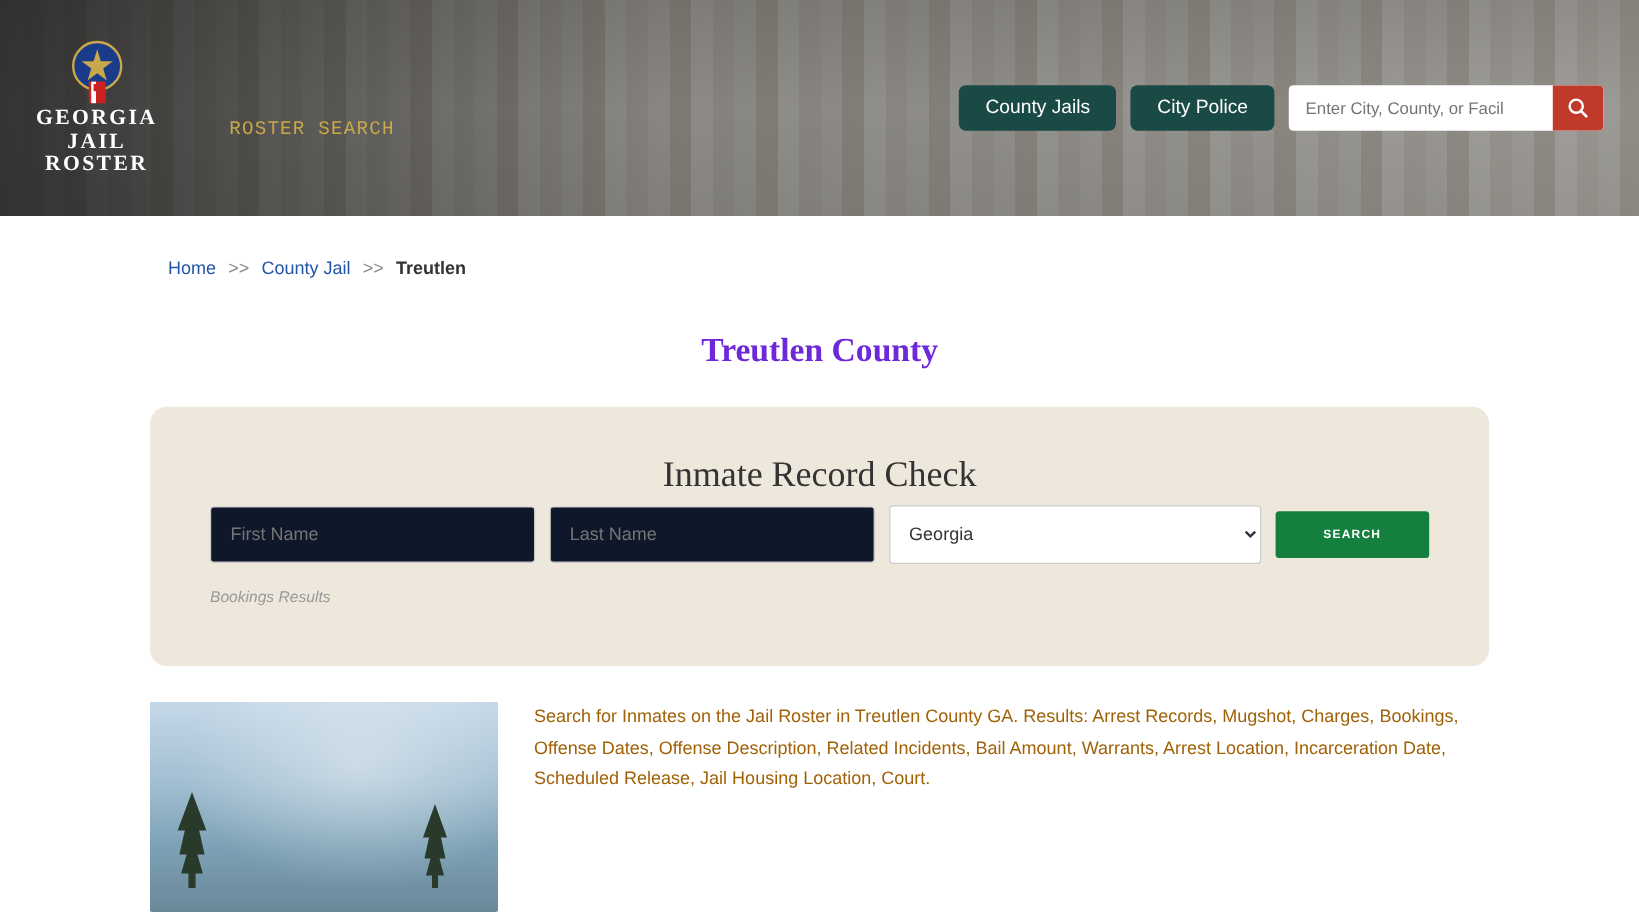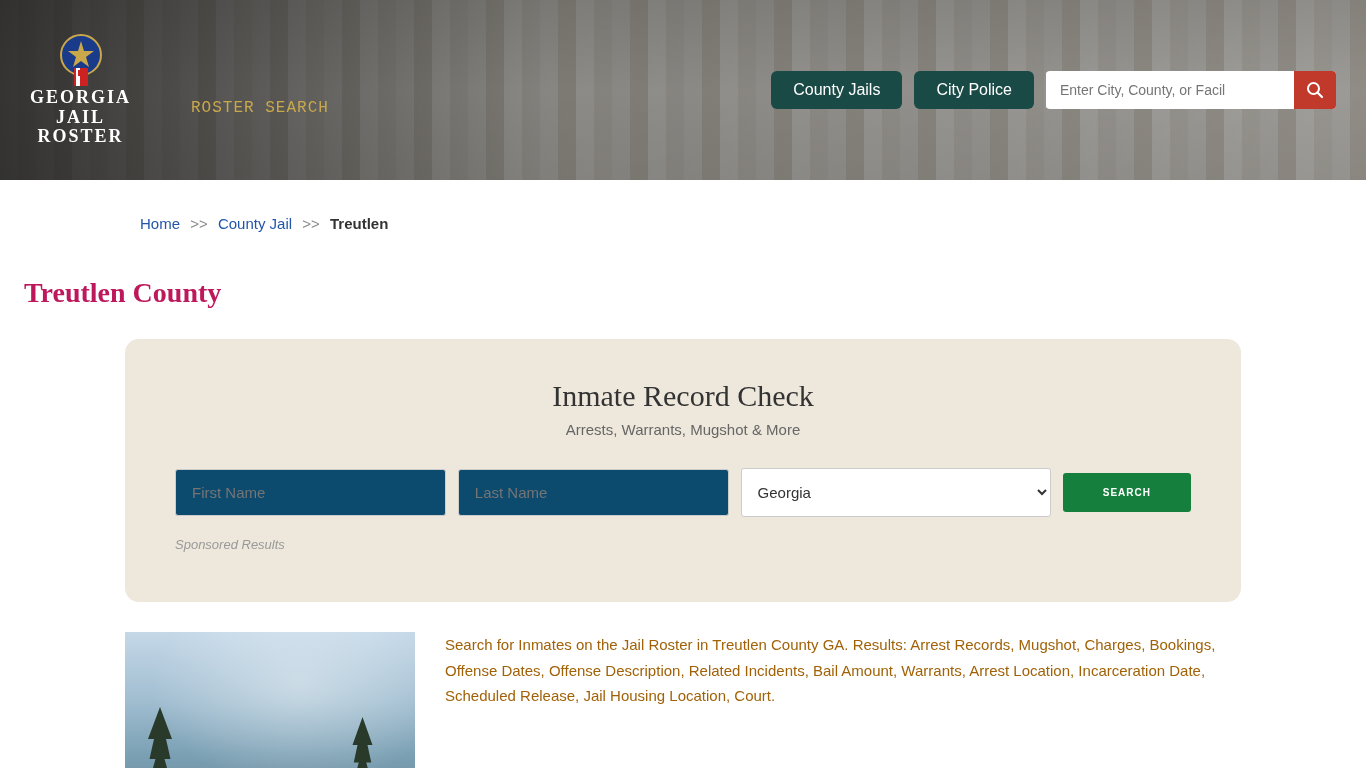--- a/index.html
+++ b/index.html
@@ -101,21 +101,21 @@
       align-items: center;
       background: #fff;
       border-radius: 4px;
       overflow: hidden;
     }
     .search-bar input {
       border: none;
       outline: none;
       padding: 10px 14px;
       font-size: 14px;
-      width: 248px;
+      width: 220px;
       font-family: Arial, sans-serif;
       color: #999;
     }
     .search-bar button {
       background: #c0392b;
       border: none;
       padding: 10px 12px;
       cursor: pointer;
       color: #fff;
       font-size: 16px;
@@ -133,27 +133,26 @@
     }
     .breadcrumb a {
       color: #2255aa;
       text-decoration: none;
     }
     .breadcrumb .sep { margin: 0 6px; color: #888; }
     .breadcrumb .current { font-weight: bold; color: #333; }
 
     
     .page-title {
-      text-align: left;
+      text-align: center;
       font-size: 28px;
       font-weight: bold;
-      color: #be185d;
+      color: #6d28d9;
       margin: 10px 0 30px;
       font-family: Georgia, serif;
-      padding-left: 24px;
     }
 
     
     .inmate-box {
       margin: 0 125px;
       background: #eee8dc;
       border-radius: 14px;
       padding: 40px 50px 50px;
     }
     .inmate-box-title {
@@ -177,21 +176,21 @@
       align-items: center;
     }
     .inmate-form input {
       flex: 1;
       padding: 14px 16px;
       font-size: 15px;
       border: 1px solid #ccc;
       border-radius: 3px;
       font-family: Arial, sans-serif;
       color: #999;
-      background: #0c4a6e;
+      background: #0f172a;
       outline: none;
     }
     .inmate-form select {
       flex: 1.2;
       padding: 14px 12px;
       font-size: 15px;
       border: 1px solid #ccc;
       border-radius: 3px;
       font-family: Arial, sans-serif;
       color: #333;
@@ -328,30 +327,29 @@
   <span class="sep">&gt;&gt;</span>
   <a href="#">County Jail</a>
   <span class="sep">&gt;&gt;</span>
   <span class="current">Treutlen</span>
 </div>
 
 <h1 class="page-title">Treutlen County</h1>
 
 <div class="inmate-box">
   <h2 class="inmate-box-title">Inmate Record Check</h2>
-  <p class="inmate-box-subtitle">Arrests, Warrants, Mugshot &amp; More</p>
   <div class="inmate-form">
     <input type="text" placeholder="First Name" style="">
     <input type="text" placeholder="Last Name" style="">
     <select>
       <option>Georgia</option>
     </select>
     <button class="search-btn">SEARCH</button>
   </div>
-  <div class="sponsored">Sponsored Results</div>
+  <div class="sponsored">Bookings Results</div>
 </div>
 
 <div class="bottom-section">
   <div class="bottom-image">
     <div class="sky-sim"></div>
     <div class="tree-silhouette"></div>
     <div class="tree-silhouette2"></div>
   </div>
   <p class="bottom-text">Search for Inmates on the Jail Roster in Treutlen County GA. Results: Arrest Records, Mugshot, Charges, Bookings, Offense Dates, Offense Description, Related Incidents, Bail Amount, Warrants, Arrest Location, Incarceration Date, Scheduled Release, Jail Housing Location, Court.</p>
 </div>

